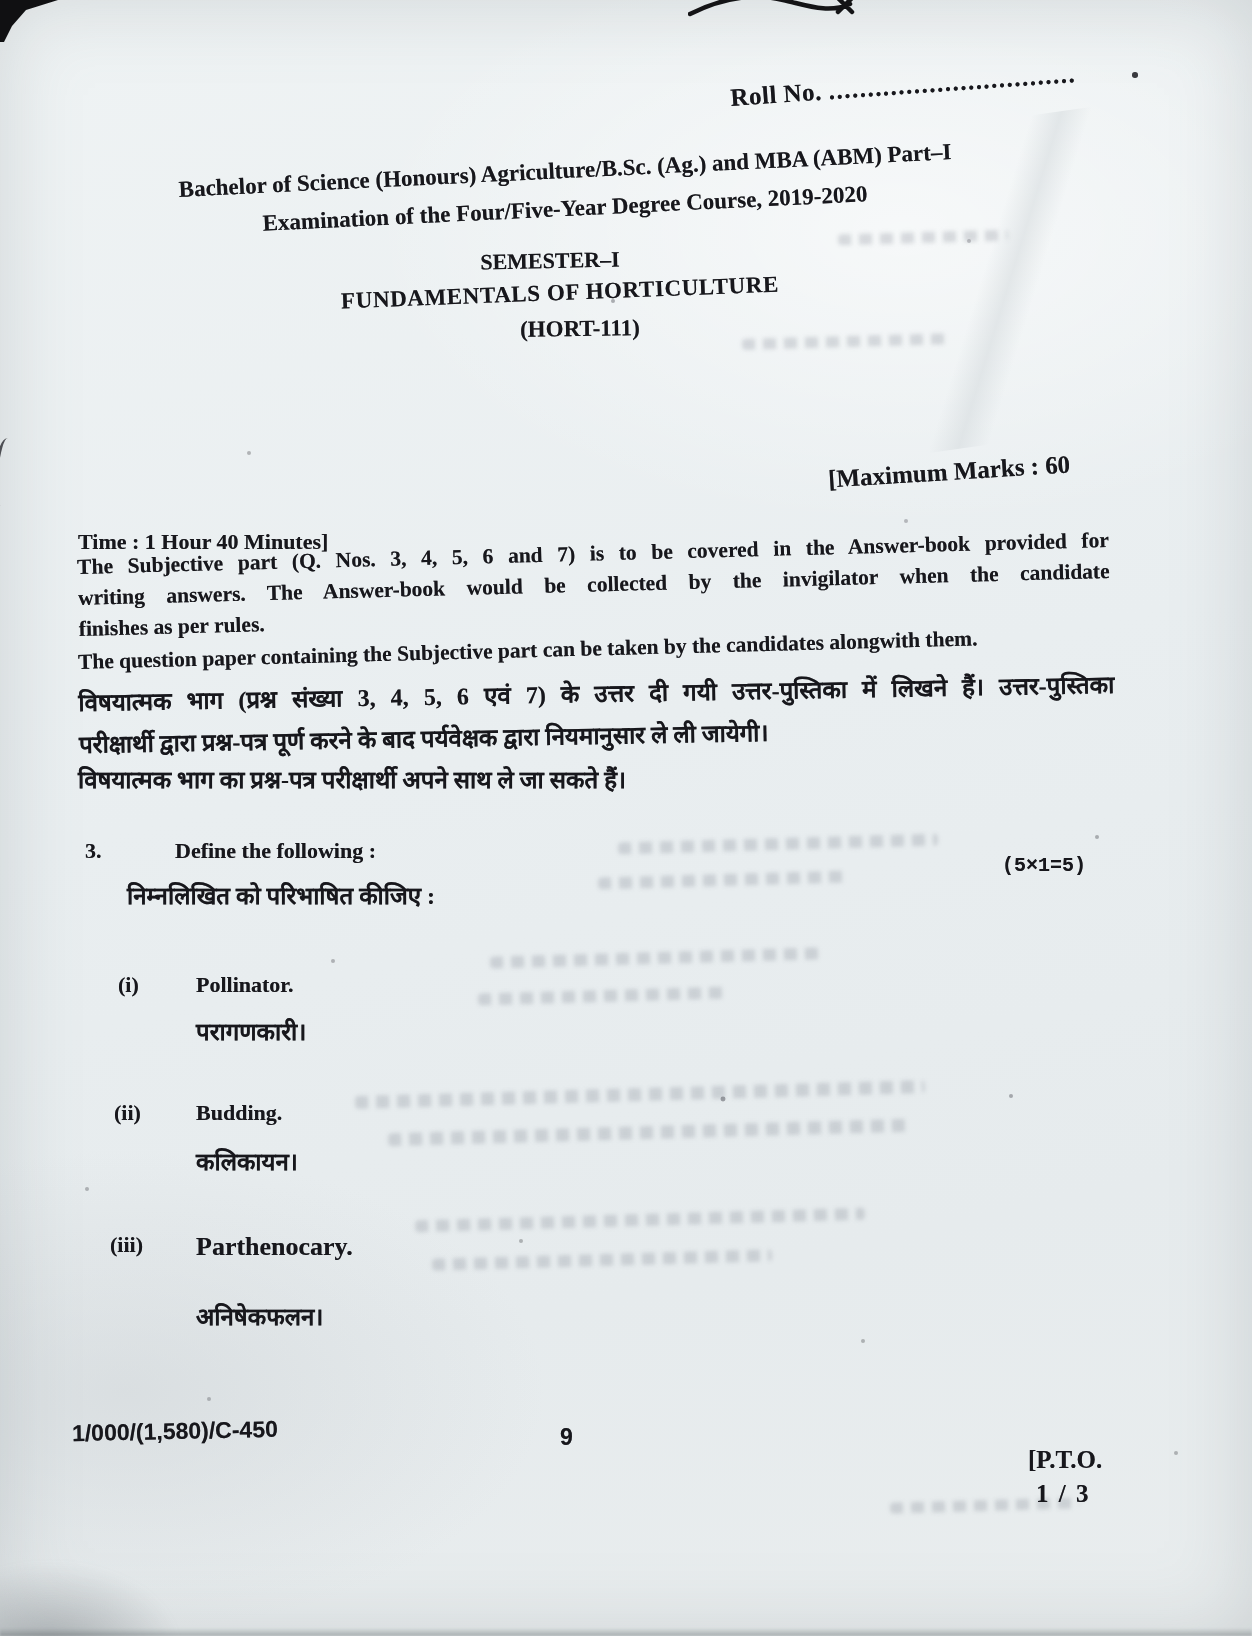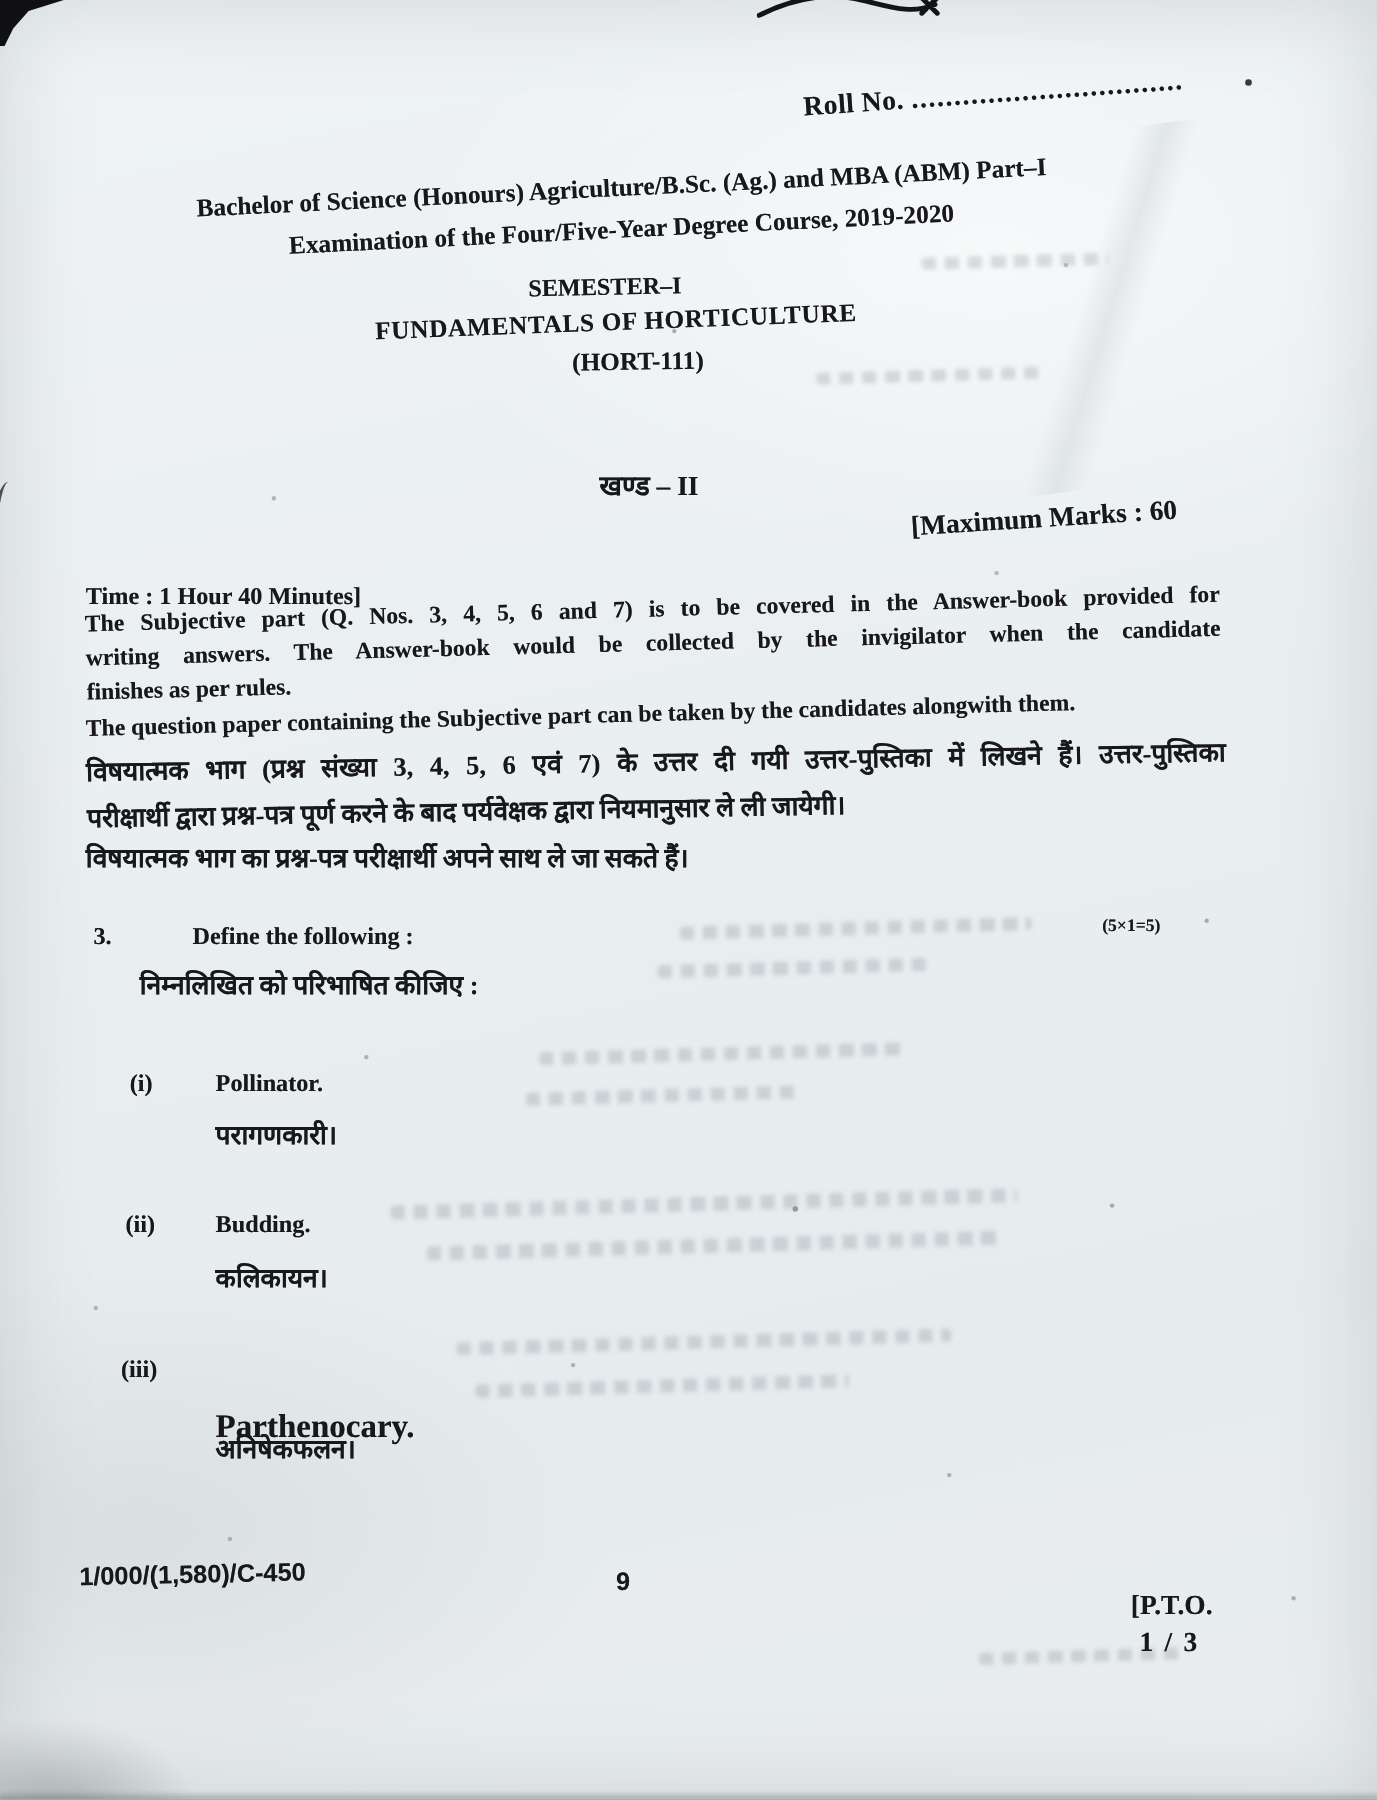--- a/index.html
+++ b/index.html
@@ -104,53 +104,52 @@
     <span>Roll No.</span>
     <span style="letter-spacing:1.5px;">................................</span>
   </div>
 
   <div class="abs b ink ctr" style="left:60px;top:158px;width:1010px;font-size:23px;transform:rotate(-2.8deg);white-space:nowrap;">Bachelor of Science (Honours) Agriculture/B.Sc. (Ag.) and MBA (ABM) Part–I</div>
   <div class="abs b ink ctr" style="left:150px;top:196px;width:830px;font-size:23px;transform:rotate(-2.8deg);white-space:nowrap;">Examination of the Four/Five-Year Degree Course, 2019-2020</div>
   <div class="abs b ink ctr" style="left:300px;top:248px;width:500px;font-size:22px;transform:rotate(-1.2deg);">SEMESTER–I</div>
   <div class="abs b ink ctr" style="left:240px;top:280px;width:640px;font-size:23px;letter-spacing:.6px;transform:rotate(-2.2deg);white-space:nowrap;">FUNDAMENTALS OF HORTICULTURE</div>
   <div class="abs b ink ctr" style="left:380px;top:316px;width:400px;font-size:23px;transform:rotate(-.8deg);">(HORT-111)</div>
 
-  <div class="abs b ink ctr" style="left:380px;top:423px;width:420px;font-size:25px;">खण्ड – II</div>
 
   <div class="abs b ink" style="left:828px;top:458px;font-size:25px;transform:rotate(-3.6deg);white-space:nowrap;">[Maximum Marks : 60</div>
   <div class="abs b ink" style="left:78px;top:490px;font-size:22px;white-space:nowrap;margin-top:39px;">Time : 1 Hour 40 Minutes]</div>
 
   <div class="abs b ink" style="left:78px;top:552px;width:1032px;font-size:21.5px;line-height:31px;transform:rotate(-1.5deg);transform-origin:0 50%;">
     <span class="line jl">The Subjective part (Q. Nos. 3, 4, 5, 6 and 7) is to be covered in the Answer-book provided for</span>
     <span class="line jl">writing answers. The Answer-book would be collected by the invigilator when the candidate</span>
     <span class="line">finishes as per rules.</span>
   </div>
   <div class="abs b ink" style="left:78px;top:650px;width:1040px;font-size:21.5px;transform:rotate(-1.5deg);transform-origin:0 50%;white-space:nowrap;">The question paper containing the Subjective part can be taken by the candidates alongwith them.</div>
 
   <div class="abs b ink" style="left:78px;top:682px;width:1036px;font-size:24px;line-height:42px;transform:rotate(-1deg);transform-origin:0 0;">
     <span class="line jl">विषयात्मक भाग (प्रश्न संख्या 3, 4, 5, 6 एवं 7) के उत्तर दी गयी उत्तर-पुस्तिका में लिखने हैं। उत्तर-पुस्तिका</span>
     <span class="line">परीक्षार्थी द्वारा प्रश्न-पत्र पूर्ण करने के बाद पर्यवेक्षक द्वारा नियमानुसार ले ली जायेगी।</span>
   </div>
   <div class="abs b ink" style="left:78px;top:762px;font-size:24px;white-space:nowrap;">विषयात्मक भाग का प्रश्न-पत्र परीक्षार्थी अपने साथ ले जा सकते हैं।</div>
 
   <div class="abs b ink" style="left:85px;top:838px;font-size:22px;">3.</div>
   <div class="abs b ink" style="left:127px;top:838px;font-size:22px;white-space:nowrap;margin-left:48px;">Define the following :</div>
-  <div class="abs b ink" style="left:1002px;top:833px;font-size:16px;white-space:nowrap;">(5×1=5)</div>
+  <div class="abs b ink" style="left:1002px;top:854px;font-size:20px;white-space:nowrap;font-family:Liberation Mono, monospace;">(5×1=5)</div>
   <div class="abs b ink" style="left:127px;top:878px;font-size:24px;white-space:nowrap;">निम्नलिखित को परिभाषित कीजिए :</div>
 
   <div class="abs b ink" style="left:118px;top:972px;font-size:22px;">(i)</div>
   <div class="abs b ink" style="left:196px;top:972px;font-size:22px;white-space:nowrap;text-align:center;">Pollinator.</div>
   <div class="abs b ink" style="left:196px;top:1014px;font-size:24px;white-space:nowrap;">परागणकारी।</div>
 
   <div class="abs b ink" style="left:114px;top:1100px;font-size:22px;">(ii)</div>
   <div class="abs b ink" style="left:196px;top:1100px;font-size:22px;white-space:nowrap;">Budding.</div>
   <div class="abs b ink" style="left:196px;top:1144px;font-size:24px;white-space:nowrap;text-align:center;">कलिकायन।</div>
 
   <div class="abs b ink" style="left:110px;top:1232px;font-size:22px;">(iii)</div>
-  <div class="abs b ink" style="left:196px;top:1232px;font-size:30px;white-space:nowrap;margin-top:48px;">Parthenocary.</div>
+  <div class="abs b ink" style="left:196px;top:1232px;font-size:26px;white-space:nowrap;">Parthenocary.</div>
   <div class="abs b ink" style="left:196px;top:1280px;font-size:24px;white-space:nowrap;margin-top:19px;">अनिषेकफलन।</div>
 
   <div class="abs b ink" style="left:72px;top:1418px;font-size:23px;font-family:'Liberation Sans','DejaVu Sans',sans-serif;transform:rotate(-1.2deg);white-space:nowrap;">1/000/(1,580)/C-450</div>
   <div class="abs b ink" style="left:560px;top:1424px;font-size:23px;font-family:'Liberation Sans','DejaVu Sans',sans-serif;">9</div>
   <div class="abs b ink" style="left:1028px;top:1446px;font-size:25px;white-space:nowrap;">[P.T.O.</div>
   <div class="abs b ink" style="left:1036px;top:1480px;font-size:25px;letter-spacing:2px;white-space:nowrap;">1 / 3</div>
 
 </div>
 
 </body></html>

